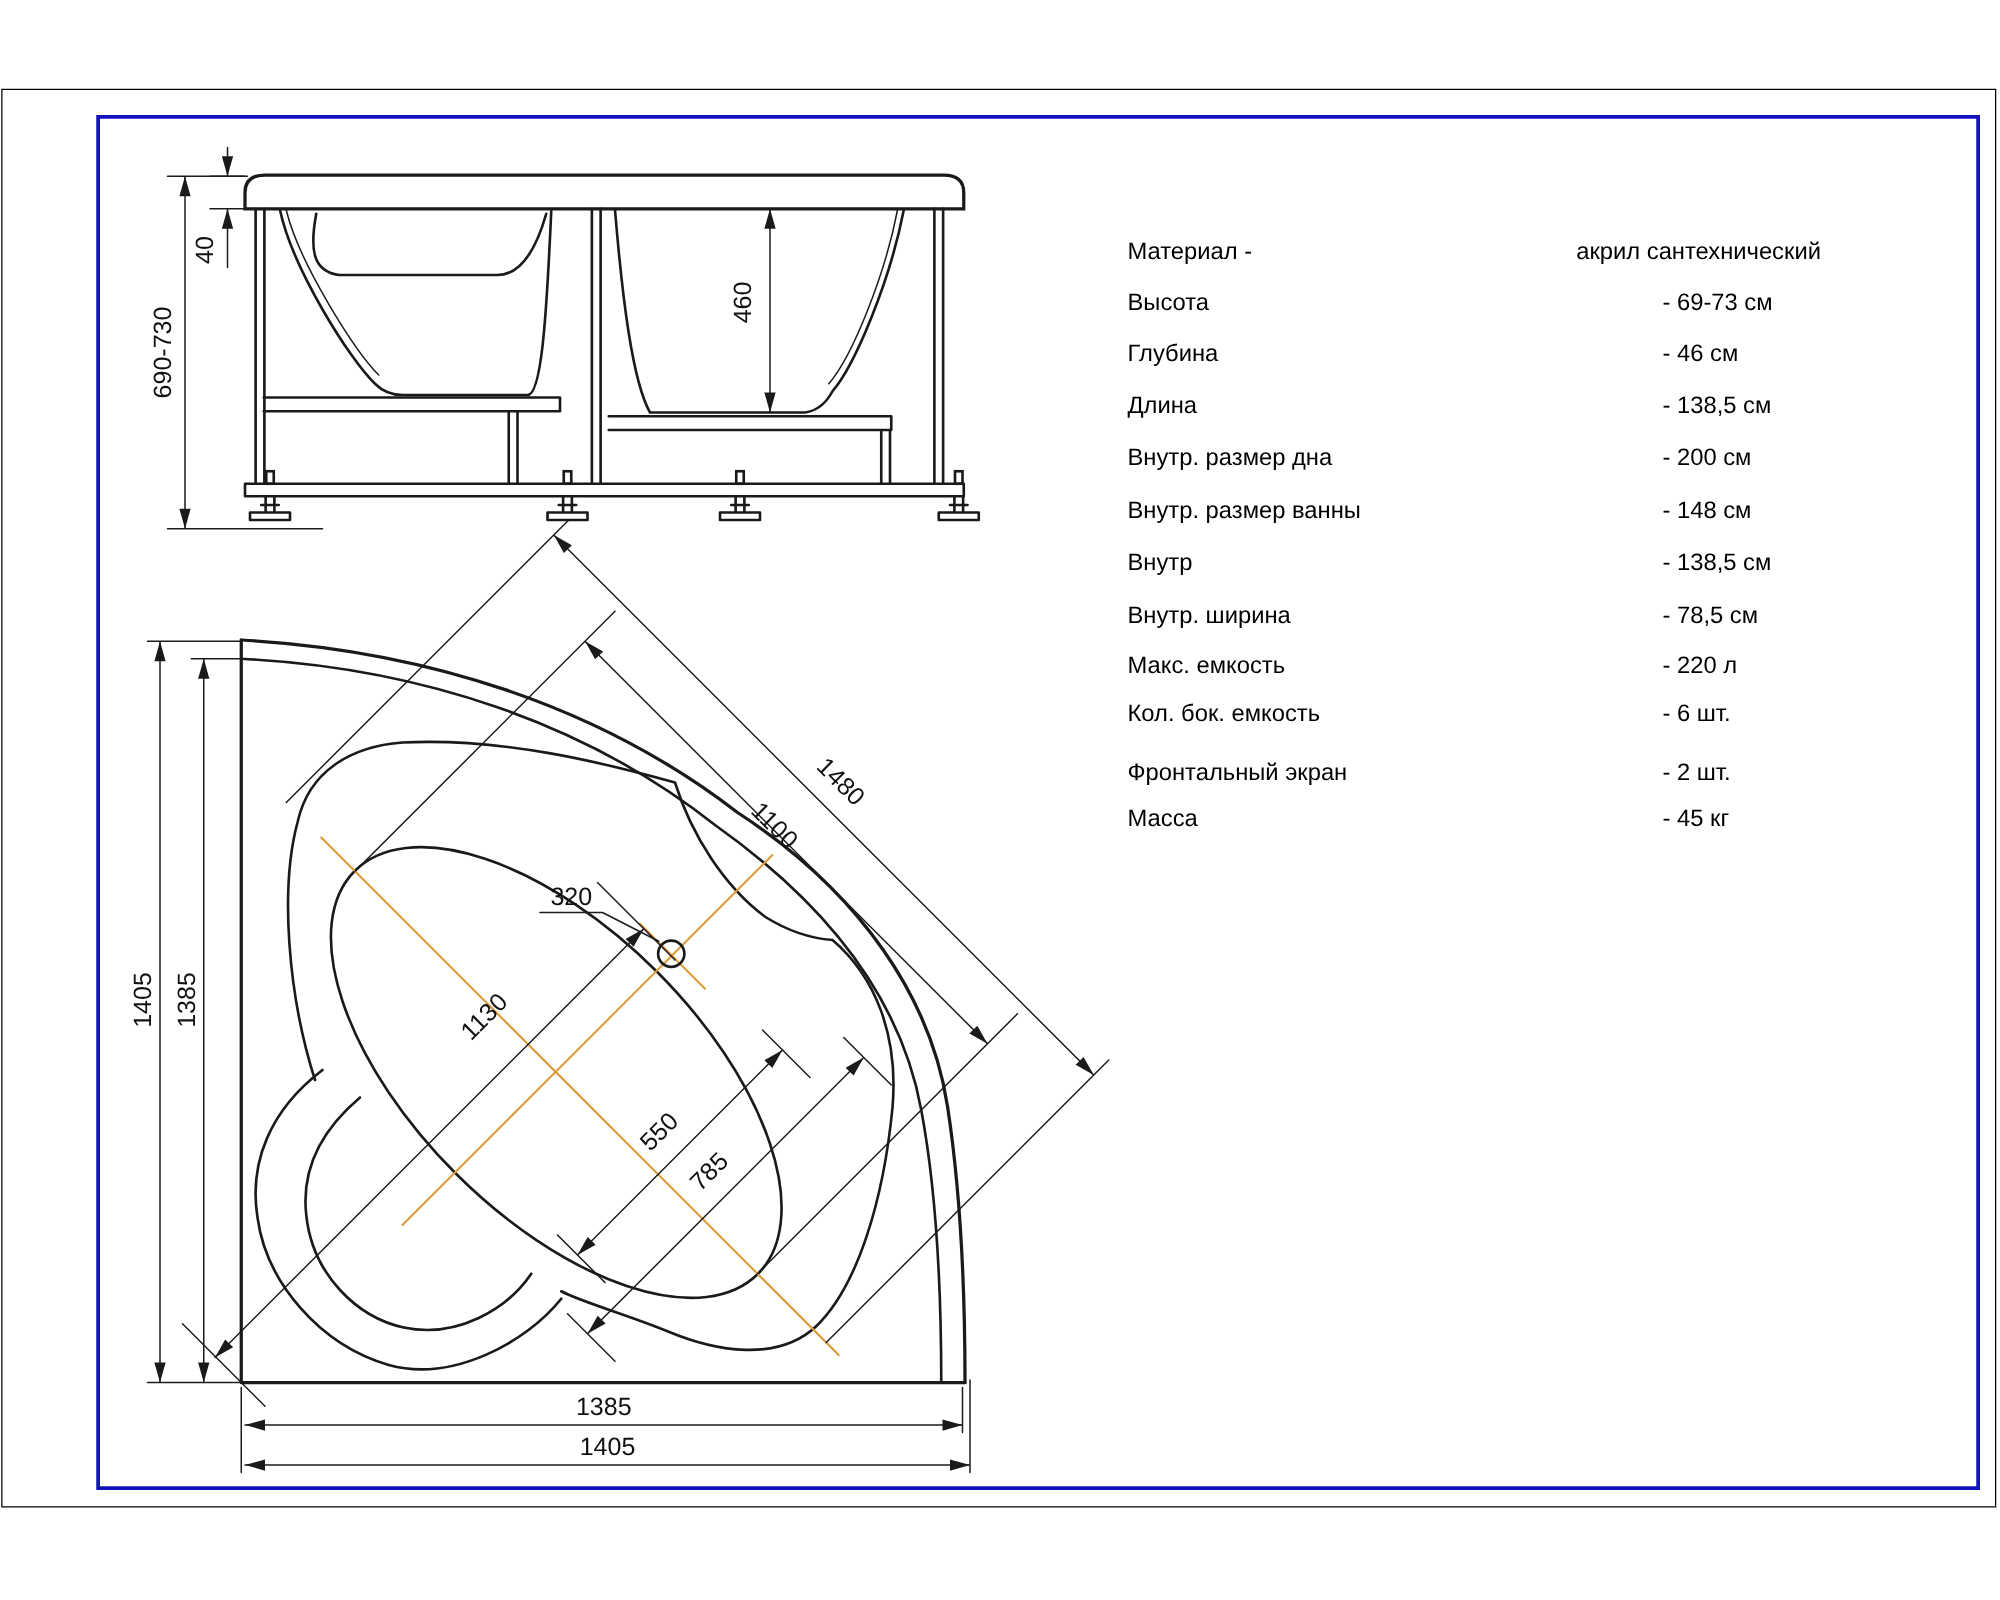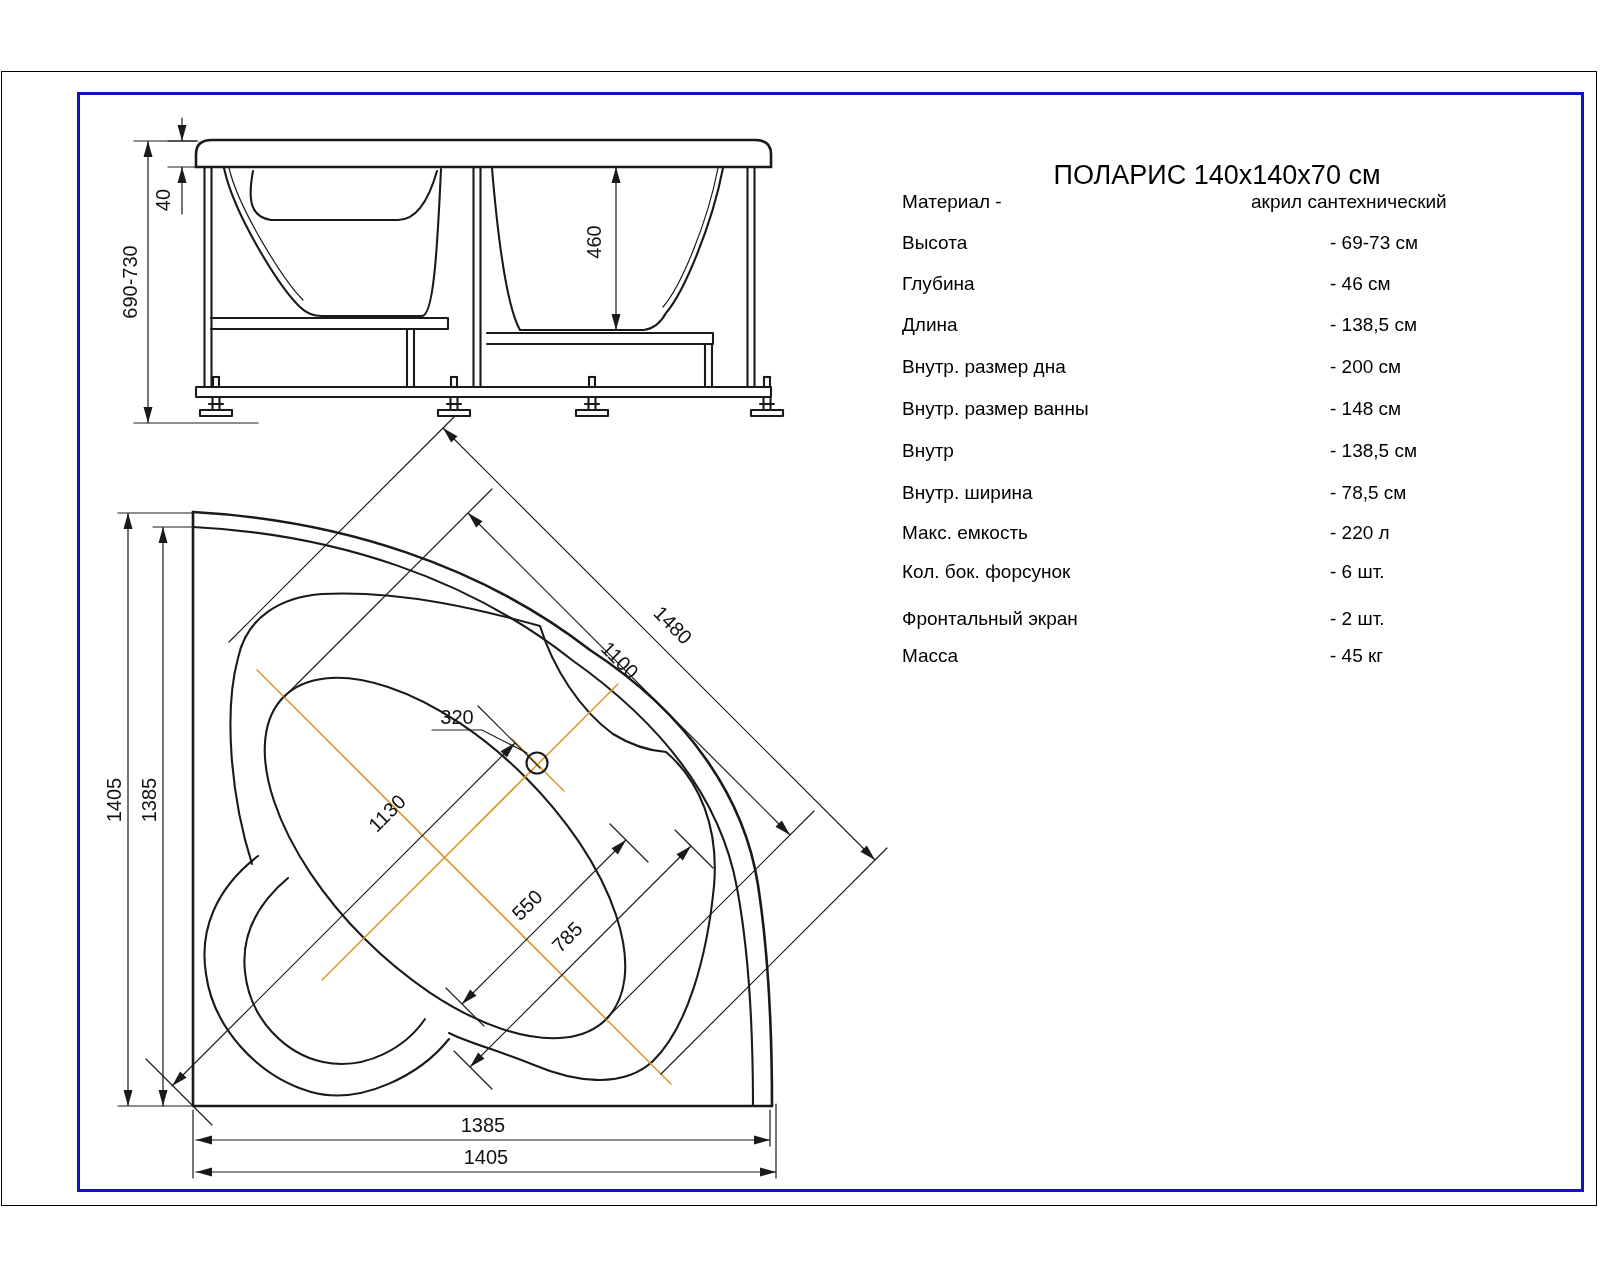--- a/index.html
+++ b/index.html
@@ -8,48 +8,47 @@
   .outer-frame{position:absolute;left:1px;top:71px;width:1594px;height:1133px;
         border:1.5px solid #000000;}
   .blue-frame{position:absolute;left:77px;top:92px;width:1501px;height:1094px;
         border:3.5px solid #1313bb;}
   svg{position:absolute;left:0;top:0;}
   .title{position:absolute;left:967px;top:160px;width:500px;text-align:center;
         font-size:27px;color:#000;}
   .specs{position:absolute;left:902px;top:0;width:640px;}
   .row{position:absolute;left:0;width:640px;height:30px;font-size:19px;color:#000;white-space:nowrap;}
   .row .val{position:absolute;left:428px;}
-  .row.materials .val{left:349px;}
+  .row.materials .val{left:359px;}
   text{font-family:"Liberation Sans", sans-serif;font-size:20px;fill:#111;}
   .thick{stroke:#1a1a1a;stroke-width:2.6;fill:none;stroke-linecap:round;}
   .med{stroke:#1a1a1a;stroke-width:2.1;fill:none;stroke-linecap:round;}
   .thin{stroke:#1c1c1c;stroke-width:1.2;fill:none;stroke-linecap:round;}
   .orange{stroke:#dd9933;stroke-width:1.6;fill:none;stroke-linecap:round;}
   .ah{fill:#1a1a1a;stroke:none;}
 </style>
 </head>
 <body>
 
 <div class="page">
   <div class="outer-frame"></div>
   <div class="blue-frame"></div>
 
-  <div class="title">ПОЛАРИС 140x140x70 см</div>
 
   <div class="specs">
     <div class="row materials" style="top:191px"><span class="lab">Материал -</span><span class="val">акрил сантехнический</span></div>
     <div class="row" style="top:232px"><span class="lab">Высота</span><span class="val">- 69-73 см</span></div>
     <div class="row" style="top:273px"><span class="lab">Глубина</span><span class="val">- 46 см</span></div>
     <div class="row" style="top:314px"><span class="lab">Длина</span><span class="val">- 138,5 см</span></div>
     <div class="row" style="top:356px"><span class="lab">Внутр. размер дна</span><span class="val">- 200 см</span></div>
     <div class="row" style="top:398px"><span class="lab">Внутр. размер ванны</span><span class="val">- 148 см</span></div>
     <div class="row" style="top:440px"><span class="lab">Внутр</span><span class="val">- 138,5 см</span></div>
     <div class="row" style="top:482px"><span class="lab">Внутр. ширина</span><span class="val">- 78,5 см</span></div>
     <div class="row" style="top:522px"><span class="lab">Макс. емкость</span><span class="val">- 220 л</span></div>
-    <div class="row" style="top:561px"><span class="lab">Кол. бок. форсунок</span><span class="val">- 6 шт.</span></div>
+    <div class="row" style="top:561px"><span class="lab">Кол. бок. емкость</span><span class="val">- 6 шт.</span></div>
     <div class="row" style="top:608px"><span class="lab">Фронтальный экран</span><span class="val">- 2 шт.</span></div>
     <div class="row" style="top:645px"><span class="lab">Масса</span><span class="val">- 45 кг</span></div>
   </div>
 
   <svg width="1600" height="1280" viewBox="0 0 1600 1280">
 
     <g>
 
       <path class="thick" d="M196,167 V154 Q196,140 212,140 H755 Q771,140 771,154 V167 Z"></path>
 

